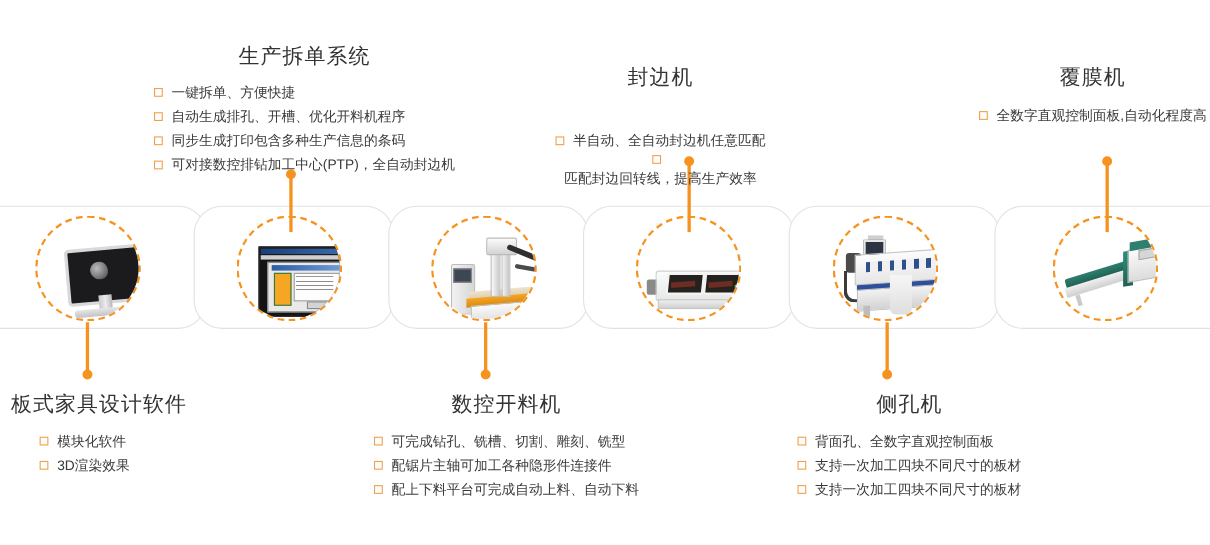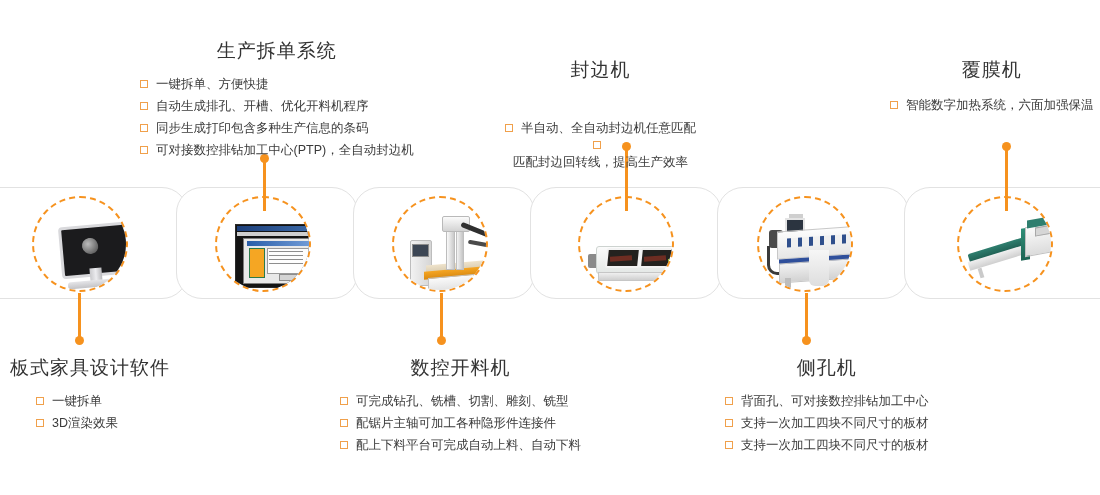--- a/index.html
+++ b/index.html
@@ -519,31 +519,31 @@
         <span>匹配封边回转线，提高生产效率</span>
       </li>
     </ul>
   </div>
 
   <div class="block center" style="left:890px; top:57px;">
     <div class="heading">覆膜机</div>
     <ul>
       <li style="line-height:26px;">
         <span class="bullet"></span>
-        <span>智能数字加热系统，六面加强保温</span>
+        <span>全数字直观控制面板,自动化程度高</span>
       </li>
     </ul>
   </div>
 
   <div class="block" style="left:10px; top:355px;">
     <div class="heading">板式家具设计软件</div>
     <ul style="padding-left:26px;">
       <li>
         <span class="bullet"></span>
-        <span>一键拆单</span>
+        <span>模块化软件</span>
       </li>
       <li>
         <span class="bullet"></span>
         <span>3D渲染效果</span>
       </li>
     </ul>
   </div>
 
   <div class="block center" style="left:340px; top:355px;">
     <div class="heading">数控开料机</div>
@@ -561,21 +561,21 @@
         <span>配上下料平台可完成自动上料、自动下料</span>
       </li>
     </ul>
   </div>
 
   <div class="block center" style="left:725px; top:355px;">
     <div class="heading">侧孔机</div>
     <ul>
       <li>
         <span class="bullet"></span>
-        <span>背面孔、可对接数控排钻加工中心</span>
+        <span>背面孔、全数字直观控制面板</span>
       </li>
       <li>
         <span class="bullet"></span>
         <span>支持一次加工四块不同尺寸的板材</span>
       </li>
       <li>
         <span class="bullet"></span>
         <span>支持一次加工四块不同尺寸的板材</span>
       </li>
     </ul>

